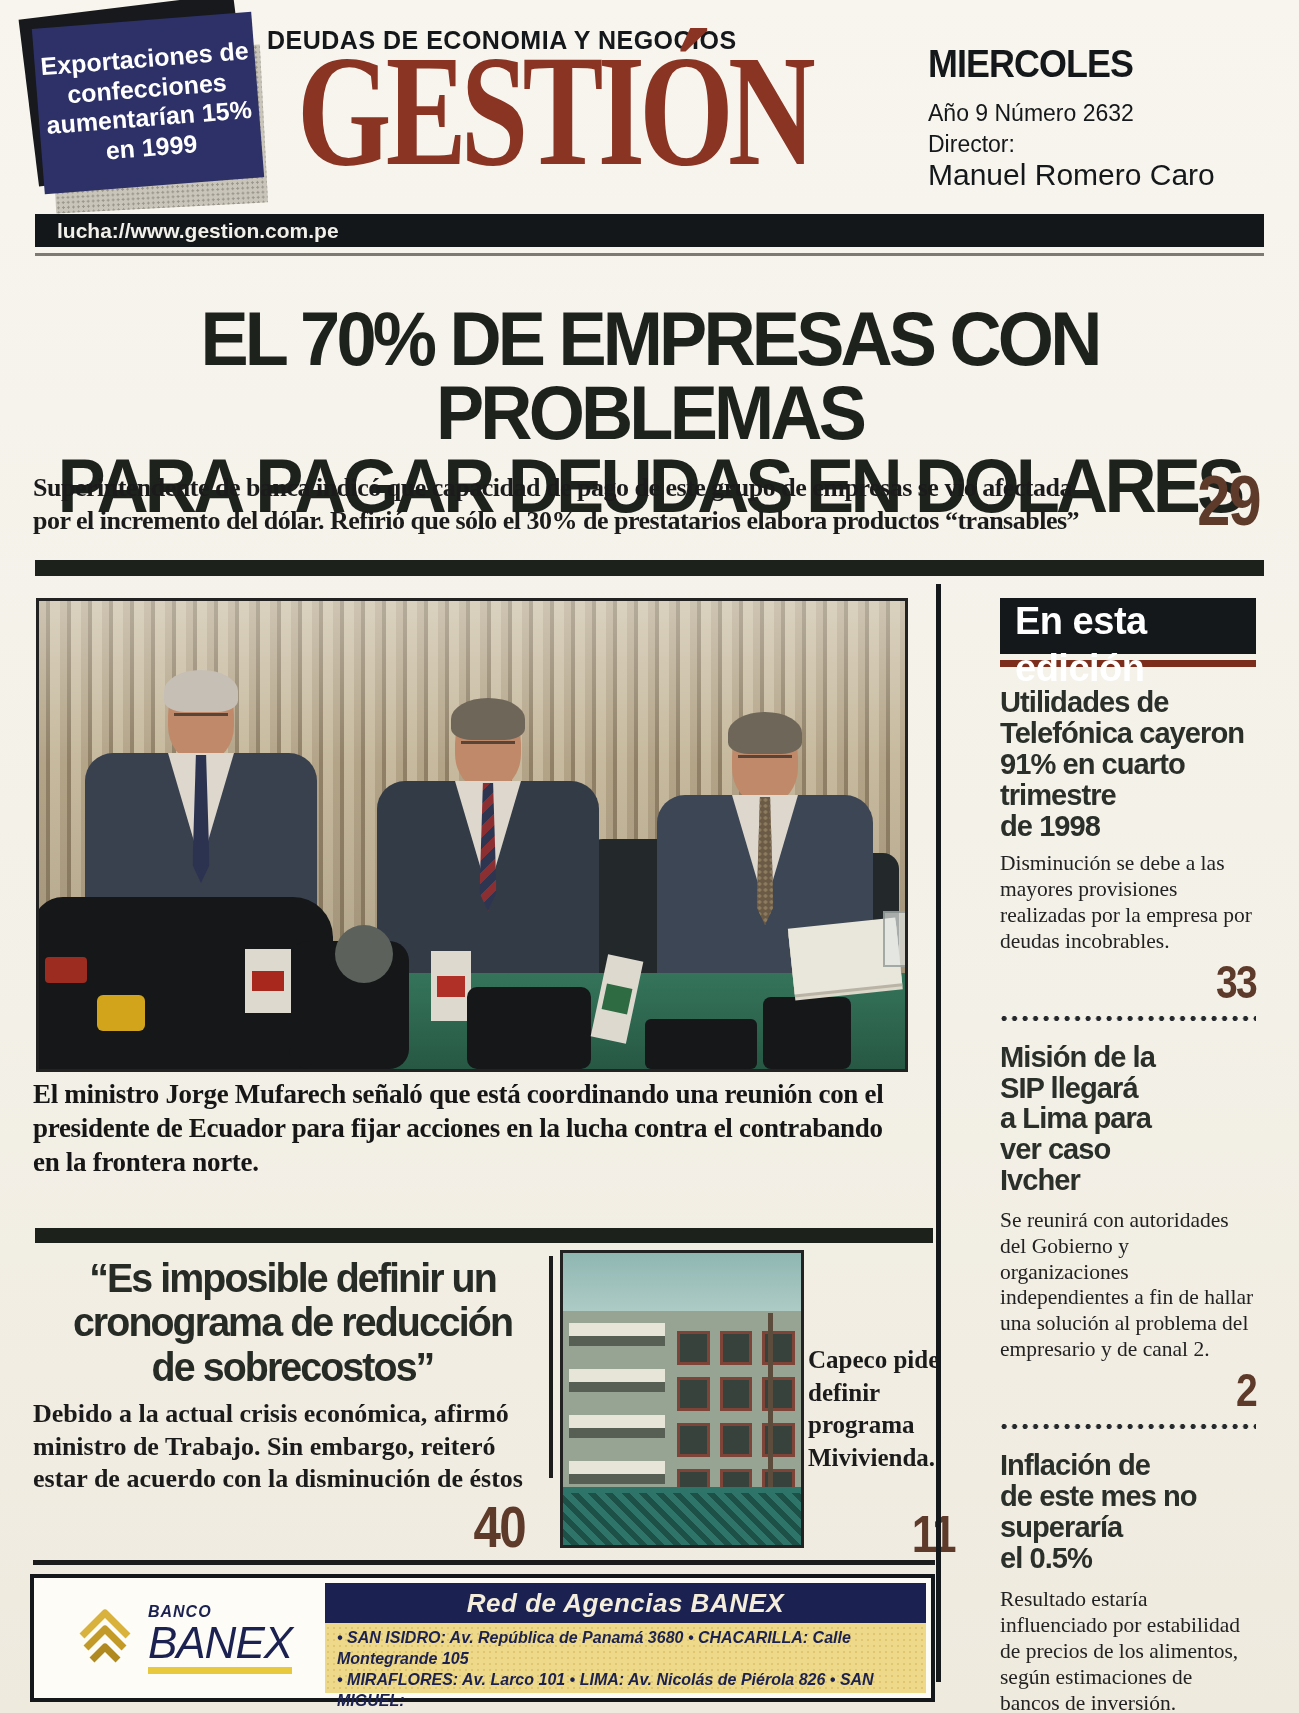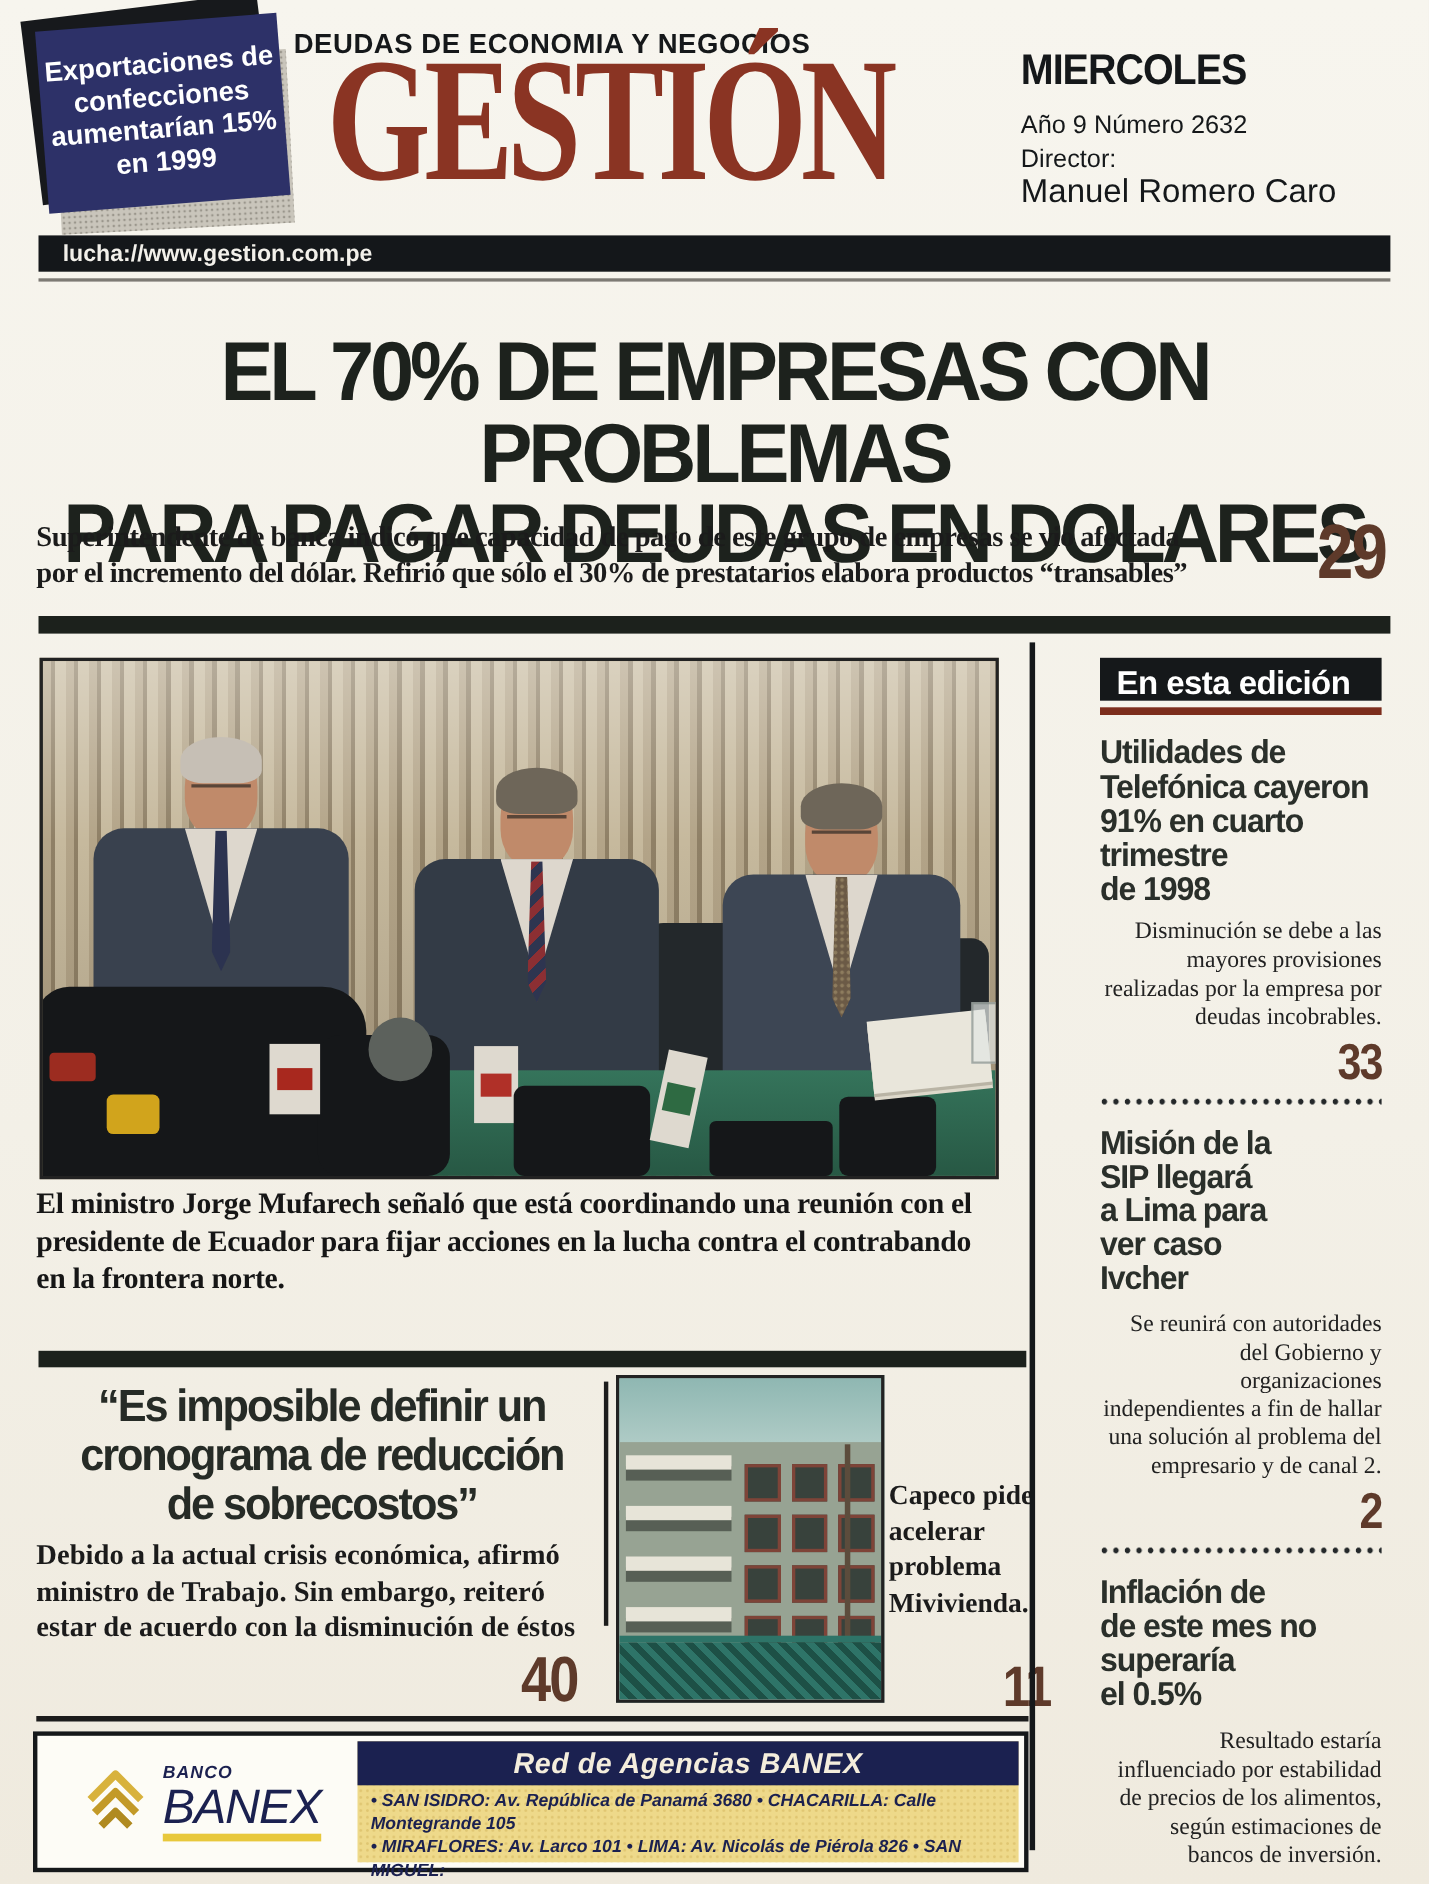--- a/index.html
+++ b/index.html
@@ -106,26 +106,26 @@
   .ad-head{background:#1b2150;color:#f4eddc;font-weight:bold;font-style:italic;font-size:26px;text-align:center;
     height:40px;line-height:40px;letter-spacing:.5px;}
   .ad-lines{padding:4px 10px 0 12px;color:#1b2150;font-weight:bold;font-style:italic;font-size:16px;line-height:1.32;}
   .banex-text .small{color:#1b2150;font-weight:bold;font-style:italic;font-size:16px;letter-spacing:1px;}
   .banex-text .big{color:#1b2150;font-weight:normal;font-style:italic;font-size:44px;letter-spacing:-1px;line-height:1;
     border-bottom:7px solid #e8c83c;padding-bottom:2px;}
 
   
   .side-divider{left:936px;top:584px;width:5px;height:1098px;background:#15181a;}
   .sidebar{left:1000px;top:598px;width:256px;}
-  .side-title{background:#15181a;color:#fff;font-weight:bold;font-size:30px;height:39px;line-height:47px;
+  .side-title{background:#15181a;color:#fff;font-weight:bold;font-size:38px;height:56px;line-height:47px;
     padding-left:15px;letter-spacing:-.5px;}
   .side-title-rule{height:7px;background:#7c2d1c;margin-top:6px;}
   .side-head{font-weight:bold;font-size:30px;line-height:1.03;color:#2a2f2a;letter-spacing:-1px;margin-top:20px;
     transform:scaleX(.97);transform-origin:left top;}
-  .side-body{font-family:"Liberation Serif","DejaVu Serif",serif;font-size:21.5px;line-height:1.2;color:#222;margin-top:10px;text-align:right;}
+  .side-body{font-family:"Liberation Serif","DejaVu Serif",serif;font-size:21.5px;line-height:1.2;color:#222;margin-top:10px;}
   .side-num{font-size:46px;text-align:right;line-height:1;margin-top:4px;}
   .dots{height:7px;margin:10px 0 2px 0;background-image:radial-gradient(circle at 4px 3.5px,#24282a 2.3px,transparent 2.8px);
     background-size:10.5px 7px;background-repeat:repeat-x;}
 </style>
 </head>
 <body>
 
 <div class="page">
 
   <div class="abs promo-stack">
@@ -251,21 +251,21 @@
         <div class="win"></div>
         <div class="win"></div>
       <div class="win"></div>
         <div class="win"></div>
         <div class="win"></div>
     </div>
     <div class="pole"></div>
     <div class="fence"></div>
   </div>
 
-  <div class="abs capeco-caption">Capeco pide acelerar problema Mivivienda.</div>
+  <div class="abs capeco-caption">Capeco pide definir programa Mivivienda.</div>
   <div class="abs pagenum capeco-page">11</div>
   <div class="abs rule-above-ad"></div>
 
   <div class="abs ad">
     <div class="ad-left">
       <span>
         <svg width="66" height="66" viewBox="0 0 66 66">
           <g fill="none" stroke="#d8b23c" stroke-width="7" stroke-linejoin="round">
             <path d="M10 33 L33 10 L56 33"></path>
             <path d="M14 45 L33 26 L52 45" stroke="#c39a28"></path>

